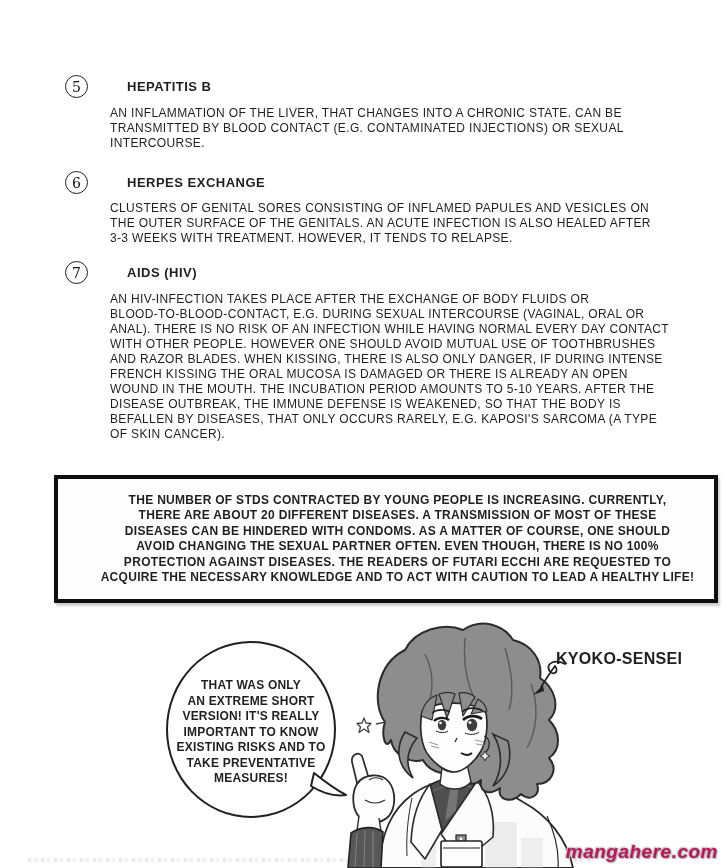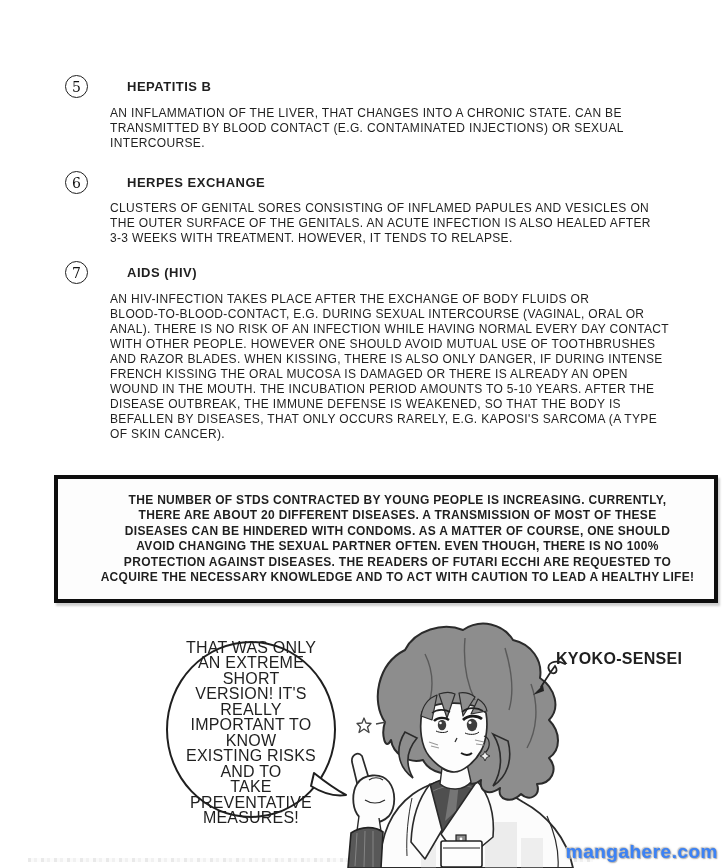--- a/index.html
+++ b/index.html
@@ -36,36 +36,37 @@
     white-space:pre-line;text-align:center;width:616px;
   }
   
   .bubble{
     left:166px;top:641px;width:170px;height:177px;
     border:2.2px solid #1f1f1f;border-radius:50%;background:#ffffff;
     box-sizing:border-box;z-index:4;
     display:flex;align-items:center;justify-content:center;
   }
   .bubble-text{
-    font-size:16px;font-weight:400;letter-spacing:.2px;line-height:15.5px;
+    font-size:12px;font-weight:700;letter-spacing:.2px;line-height:15.5px;
     white-space:pre-line;text-align:center;padding-top:6px;
   }
   .tail{left:308px;top:770px;z-index:5;}
   
   .chara{left:335px;top:614px;z-index:3;}
   .kyoko-label{
     left:556px;top:650px;font-size:16px;font-weight:700;letter-spacing:.3px;
     white-space:nowrap;z-index:6;
   }
   .kyoko-arrow{left:522px;top:657px;z-index:6;}
   
   .watermark{
     right:10px;top:841px;font-size:19px;font-weight:700;letter-spacing:.5px;
-    color:#3b82f6;z-index:7;
+    color:#be185d;z-index:7;
     text-shadow:0 0 1px #9a9a9a,0 0 3px #bdbdbd,1px 1px 1px #b3b3b3,-1px -1px 1px #cccccc;
+    font-style:italic;
   }
   
   .scan-noise{
     left:28px;top:858px;width:565px;height:4px;opacity:.45;
     background:repeating-linear-gradient(90deg,#cfcfcf 0 3px,#f4f4f4 3px 6px,#e2e2e2 6px 9px,#fafafa 9px 13px);
     filter:blur(.7px);z-index:2;
   }
 </style>
 </head>
 <body>

